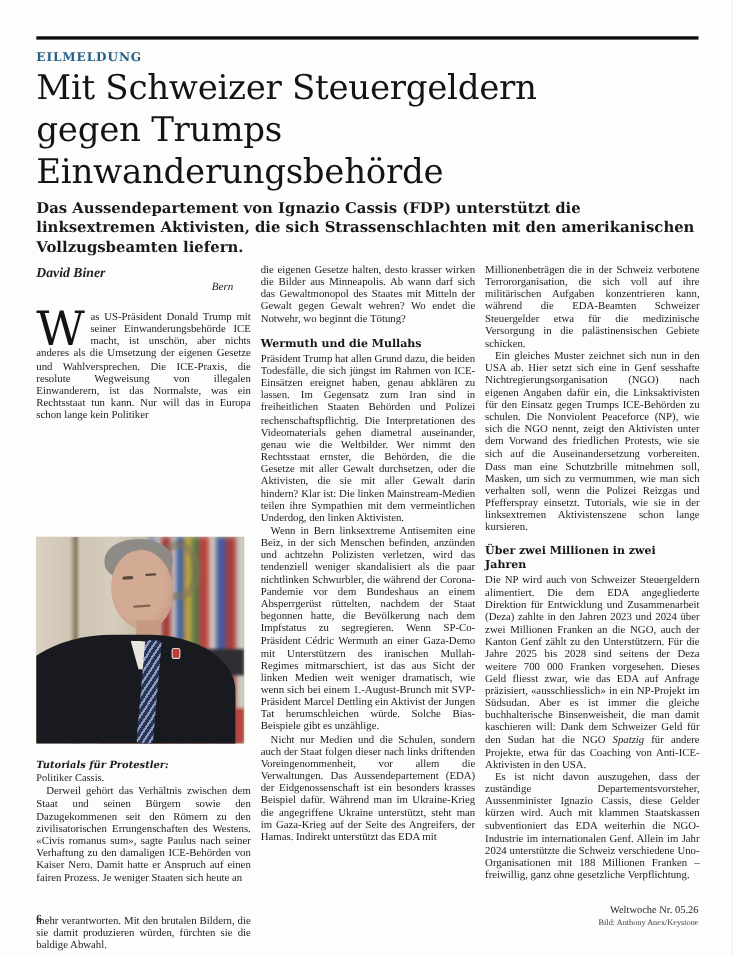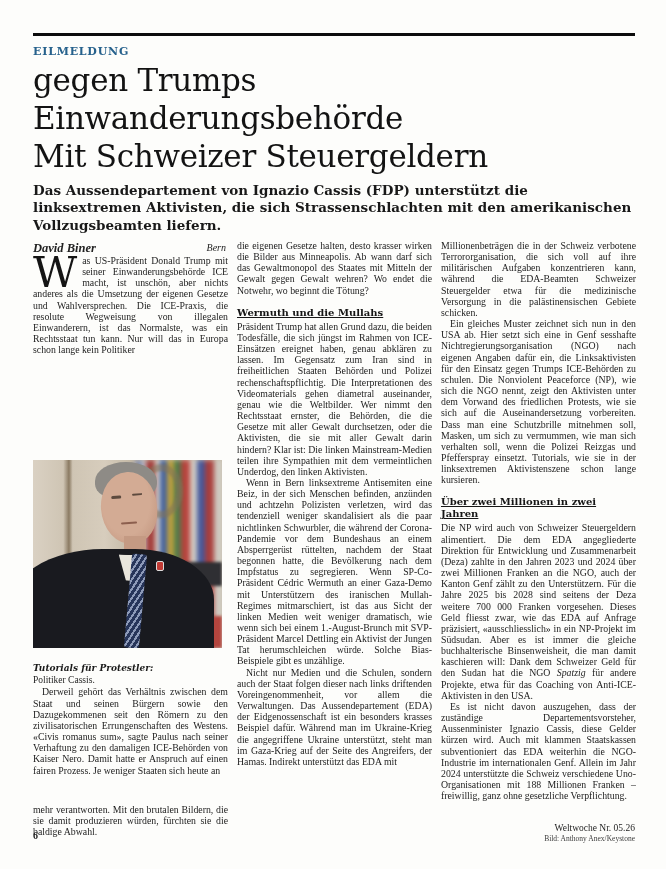--- a/index.html
+++ b/index.html
@@ -18,34 +18,34 @@
     font-size:31px;line-height:38px;color:#131313;letter-spacing:-.3px;}
   .hl-line{display:block;}
   .dek{
     margin:7px 0 0 0;font-family:"DejaVu Serif",serif;font-weight:bold;
     font-size:13.5px;line-height:17.5px;color:#191919;max-width:600px;
   }
   .byline{margin:7px 0 0 0;font-style:italic;font-weight:600;font-size:12.5px;color:#222;}
 
   .columns{position:absolute;left:33px;top:240px;width:602px;display:flex;gap:9px;}
   .col{width:195px;flex:0 0 195px;}
-  .dateline{margin:2px;text-align:right;font-style:italic;font-size:10px;line-height:11px;color:#222;}
+  .dateline{margin:16px;text-align:right;font-style:italic;font-size:10px;line-height:11px;color:#222;}
   .body-p{
     margin:0;font-size:9.8px;line-height:11.15px;text-align:justify;
     hyphens:auto;-webkit-hyphens:auto;color:#1c1c1c;
   }
   .body-p.indent{text-indent:9px;}
   .gap-top{margin-top:28px;}
   .dropcap{
     float:left;font-family:"DejaVu Serif",serif;font-size:43px;line-height:32px;
     padding:1px 5px 0 0;color:#141414;
   }
   .subhead{
     margin:11px 0 2px 0;font-family:"DejaVu Serif",serif;font-weight:bold;
-    font-size:10px;line-height:12px;color:#161616;text-decoration:underline;
+    font-size:10px;line-height:12px;color:#161616;
   }
 
   
   .photo{position:relative;width:189px;height:188px;margin-top:105px;overflow:hidden;background:#c9bfae;}
   .ph-wall{position:absolute;inset:0;background:
     linear-gradient(90deg,#dad1c3 0%,#cfc5b4 16%,#8a7a62 19%,#cfc5b4 21%,#d7cdbd 38%,#c4b9a6 52%,#ccc1ae 56%,rgba(0,0,0,0) 57%);}
   .ph-flags{position:absolute;top:0;right:0;width:46%;height:100%;filter:blur(2.5px);
     background:linear-gradient(90deg,#7c87a8 0 8%,#c8cdd4 8% 13%,#a33b38 13% 23%,#d8d6cd 23% 29%,#3f5f9f 29% 37%,#c2a23c 37% 45%,#4e7a4b 45% 53%,#b8423c 53% 63%,#d5d2c8 63% 71%,#44589c 71% 81%,#a93d3a 81% 91%,#d0cdc4 91% 100%);}
   .ph-ring{position:absolute;top:4px;left:56%;width:30px;height:40px;
     border:7px solid rgba(130,115,88,.55);border-radius:50%;filter:blur(1px);}
@@ -81,22 +81,22 @@
 </style>
 </head>
 <body>
 
 <div class="page">
 
   <div class="content">
     <div class="rule"></div>
     <div class="kicker">EILMELDUNG</div>
     <h1 class="headline">
+        <span class="hl-line">Mit Schweizer Steuergeldern</span>
         <span class="hl-line">gegen Trumps Einwanderungsbehörde</span>
-        <span class="hl-line">Mit Schweizer Steuergeldern</span>
       </h1>
     <p class="dek">Das Aussendepartement von Ignazio Cassis (FDP) unterstützt die linksextremen Aktivisten, die sich Strassenschlachten mit den amerikanischen Vollzugsbeamten liefern.</p>
     <p class="byline">David Biner</p>
   </div>
 
   <div class="columns">
 
     <div class="col">
       <p class="dateline">Bern</p>
       <p class="body-p"><span class="dropcap">W</span><span>as US-Präsident Donald Trump mit seiner Einwanderungsbehörde ICE macht, ist unschön, aber nichts anderes als die Umsetzung der eigenen Gesetze und Wahlversprechen. Die ICE-Praxis, die resolute Wegweisung von illegalen Einwanderern, ist das Normalste, was ein Rechtsstaat tun kann. Nur will das in Europa schon lange kein Politiker</span></p>

